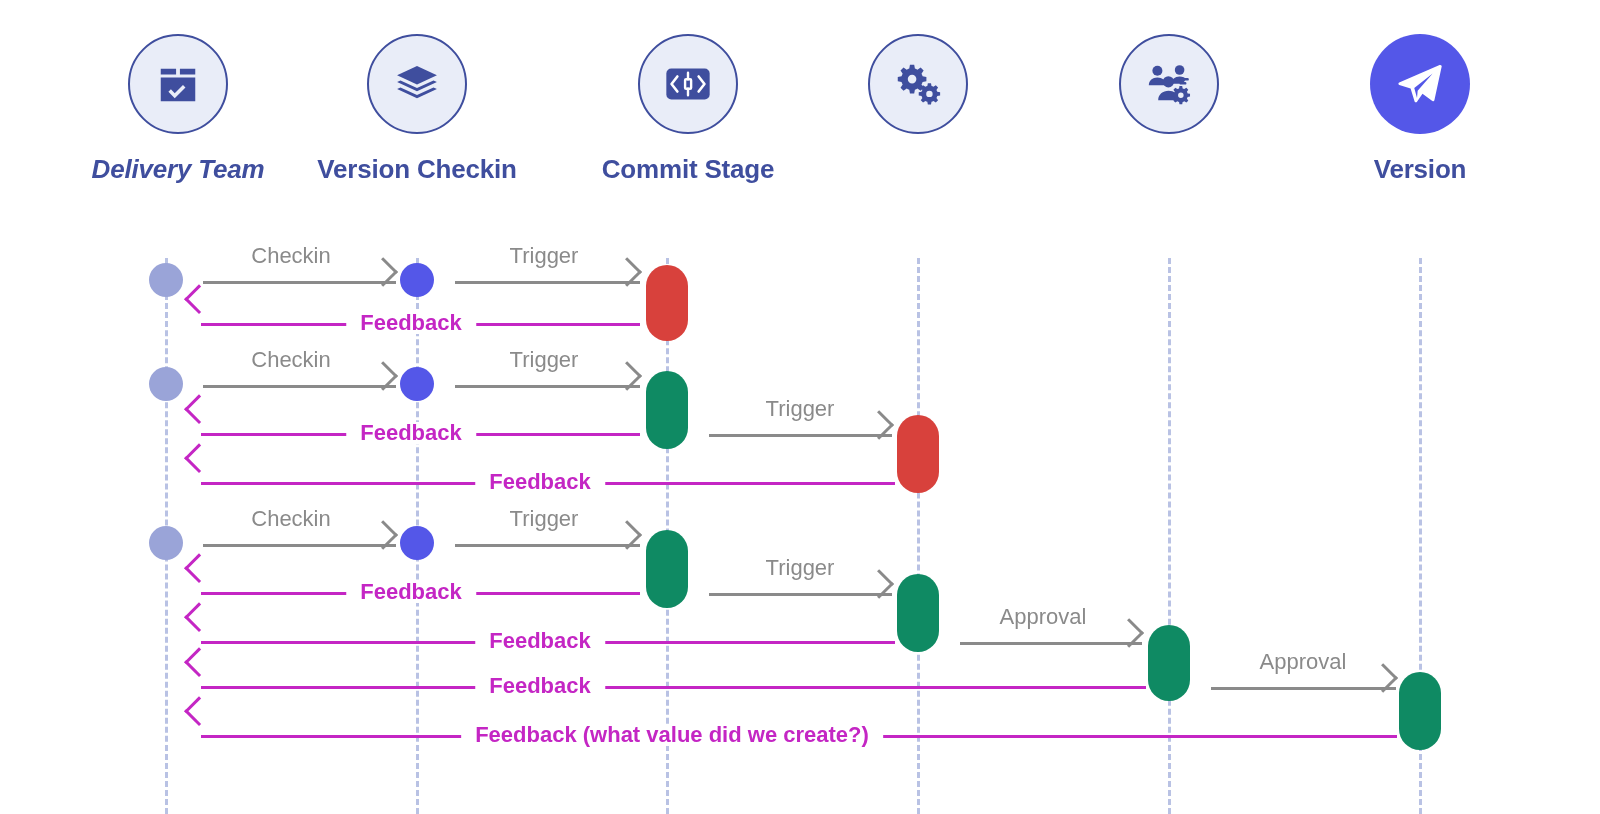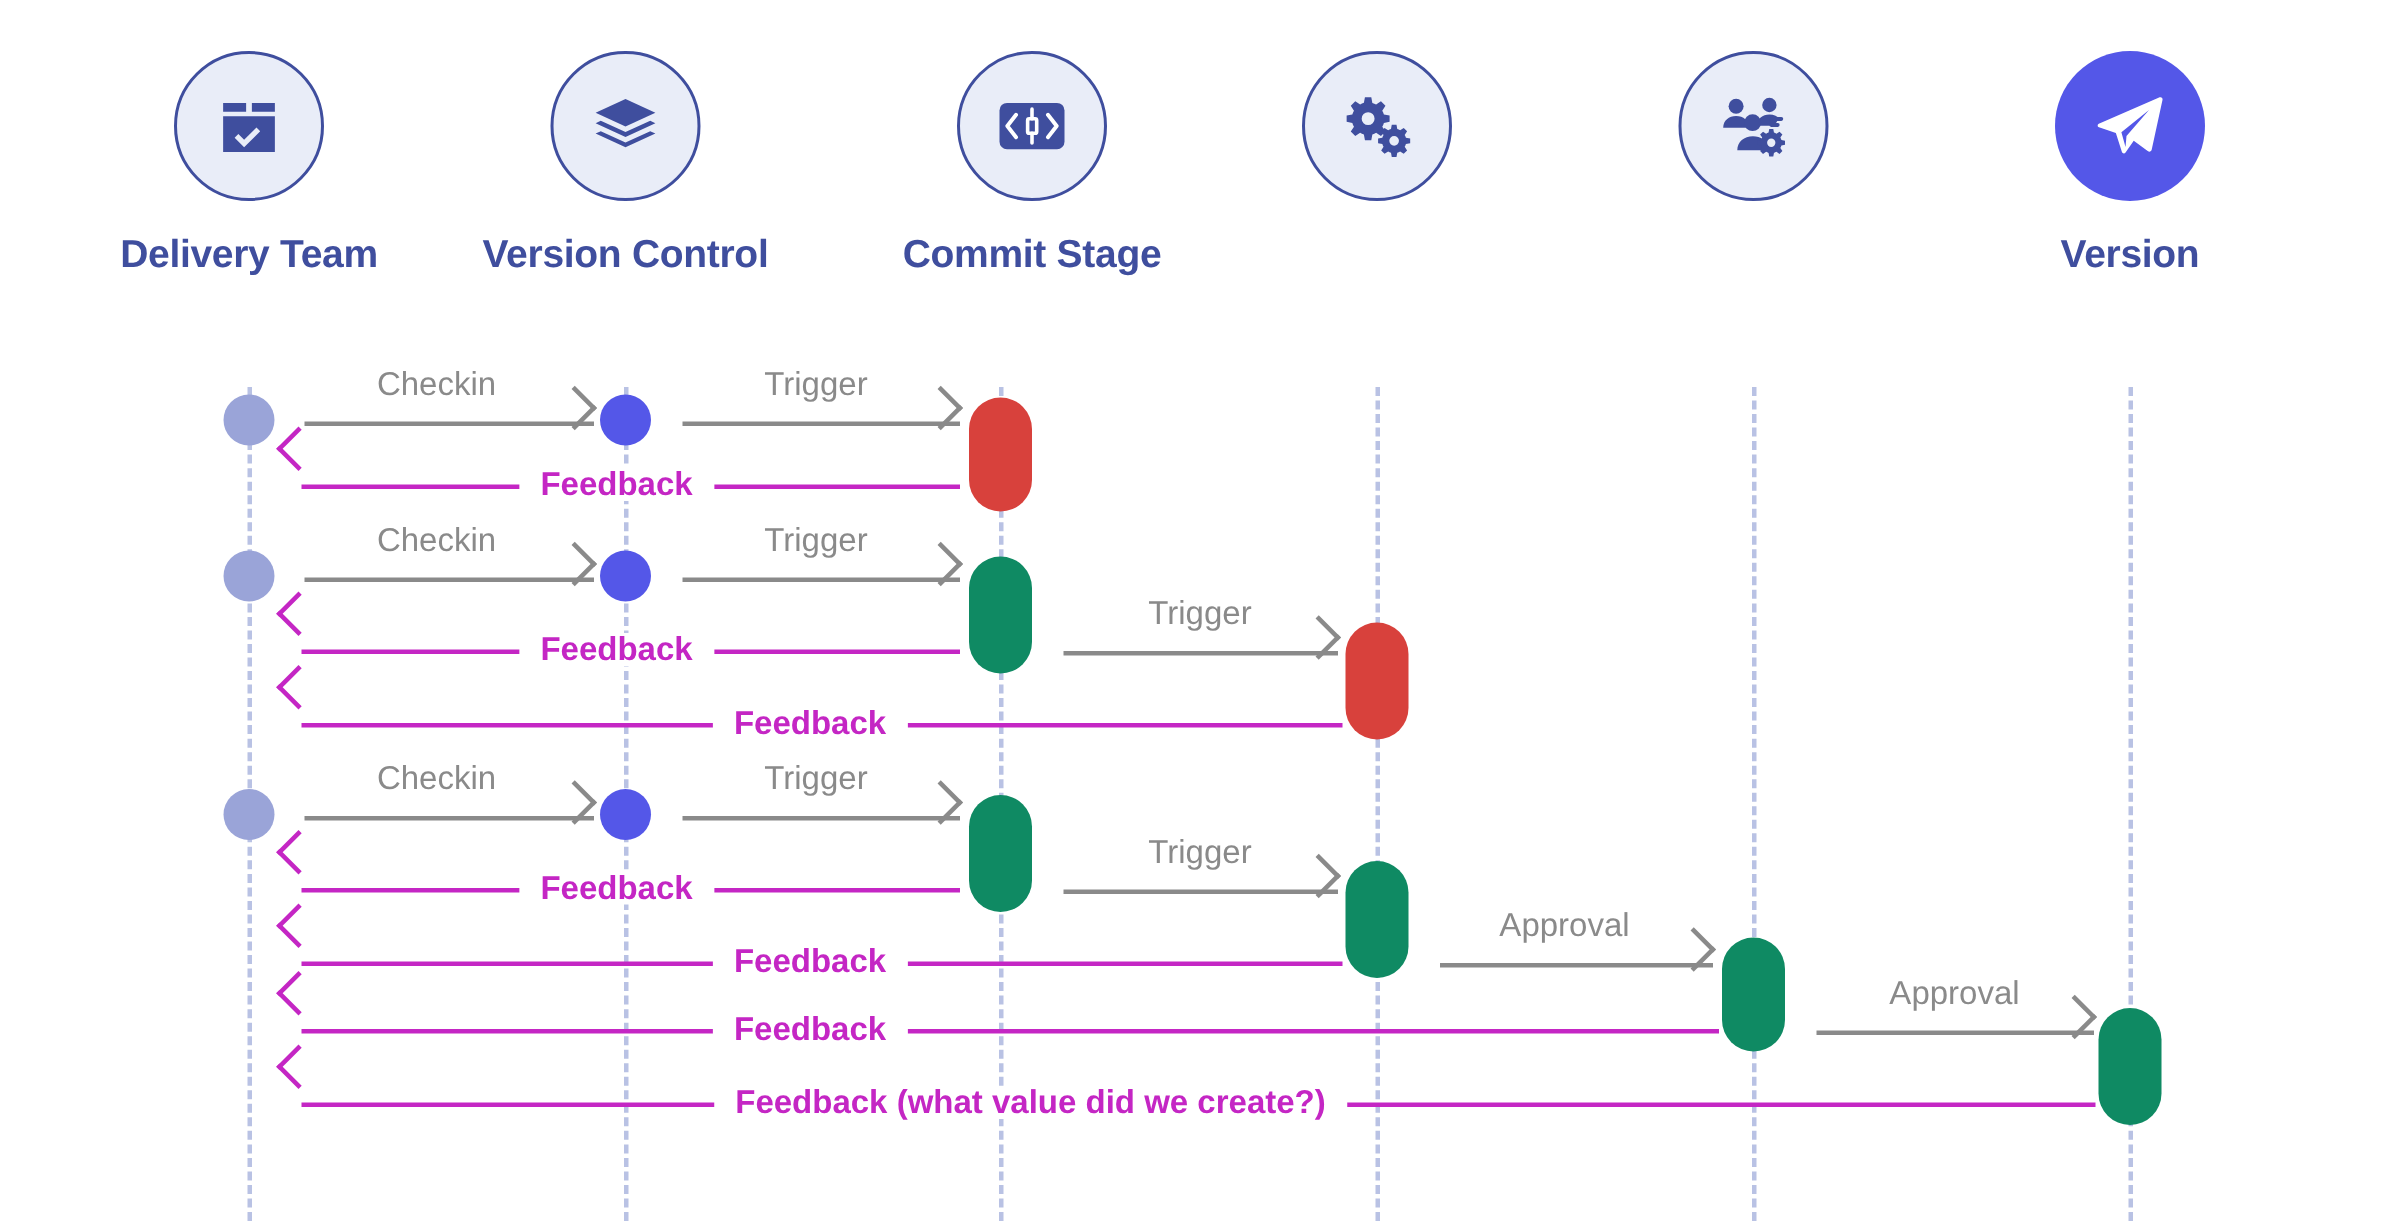--- a/index.html
+++ b/index.html
@@ -125,41 +125,41 @@
     background: #ffffff;
     padding: 0 14px;
   }
 </style>
 </head>
 <body>
 
 <div id="stage">
 
   <div id="actors-layer">
-      <div class="actor" style="left: 166px;">
+      <div class="actor" style="left: 178px; font-style: italic;">
         <div class="actor-circle">
           <span>
             <svg width="46" height="46" viewBox="0 0 24 24" fill="#3f4e9e">
       <path d="M3 4h8v3H3V4zm10 0h8v3h-8V4zM3 8.6h18V21H3V8.6zm5.3 6.2l-1.3 1.3 3.3 3.3 5.6-5.6-1.3-1.3-4.3 4.3-2-2z"></path>
     </svg>
           </span>
         </div>
         <div class="actor-label">Delivery Team</div>
       </div>
       <div class="actor" style="left: 417px;">
         <div class="actor-circle">
           <span>
             <svg width="46" height="46" viewBox="0 0 24 24" fill="#3f4e9e">
       <path d="M12 2.6L1.6 7.4 12 12.2l10.4-4.8L12 2.6z"></path>
       <path d="M12 14.1L3.4 10.2 1.6 11l10.4 4.8L22.4 11l-1.8-.8L12 14.1z"></path>
       <path d="M12 17.7L3.4 13.8 1.6 14.6 12 19.4l10.4-4.8-1.8-.8-8.6 3.9z"></path>
     </svg>
           </span>
         </div>
-        <div class="actor-label">Version Control</div>
+        <div class="actor-label">Version Checkin</div>
       </div>
       <div class="actor" style="left: 688px;">
         <div class="actor-circle">
           <span>
             <svg width="50" height="50" viewBox="0 0 24 24">
       <rect x="1.6" y="4.6" width="20.8" height="14.8" rx="2.4" fill="#3f4e9e"></rect>
       <path d="M6.9 8.4L4.1 12l2.8 3.6M17.1 8.4L19.9 12l-2.8 3.6" stroke="#ffffff" stroke-width="1.25" fill="none" stroke-linecap="round" stroke-linejoin="round"></path>
       <rect x="10.6" y="9.7" width="2.9" height="4.6" rx="0.5" stroke="#ffffff" stroke-width="1.15" fill="none"></rect>
       <path d="M12 6.6v3.1M12 14.3v3.1" stroke="#ffffff" stroke-width="1.15" stroke-linecap="round"></path>
     </svg>
@@ -292,21 +292,21 @@
         <div class="label" style="left: 339px;">Feedback</div>
       </div>
       <div class="msg to-right trigger-style" style="left: 1211px; width: 185px; top: 687px;">
         <div class="line"></div>
         <div class="head"></div>
         <div class="label" style="left: 92px;">Approval</div>
       </div>
       <div class="msg to-left feedback-style" style="left: 201px; width: 1196px; top: 735px;">
         <div class="line"></div>
         <div class="head"></div>
-        <div class="label" style="left: 486px;">Feedback (what value did we create?)</div>
+        <div class="label" style="left: 471px;">Feedback (what value did we create?)</div>
       </div>
     </div>
 
   <div id="nodes-layer">
       <div class="dot light" style="width: 34px; height: 34px; left: 149px; top: 263px;"></div>
       <div class="dot strong" style="width: 34px; height: 34px; left: 400px; top: 263px;"></div>
       <div class="pill red" style="width: 42px; height: 76px; left: 646px; top: 265px;"></div>
       <div class="dot light" style="width: 34px; height: 34px; left: 149px; top: 367px;"></div>
       <div class="dot strong" style="width: 34px; height: 34px; left: 400px; top: 367px;"></div>
       <div class="pill green" style="width: 42px; height: 78px; left: 646px; top: 371px;"></div>

